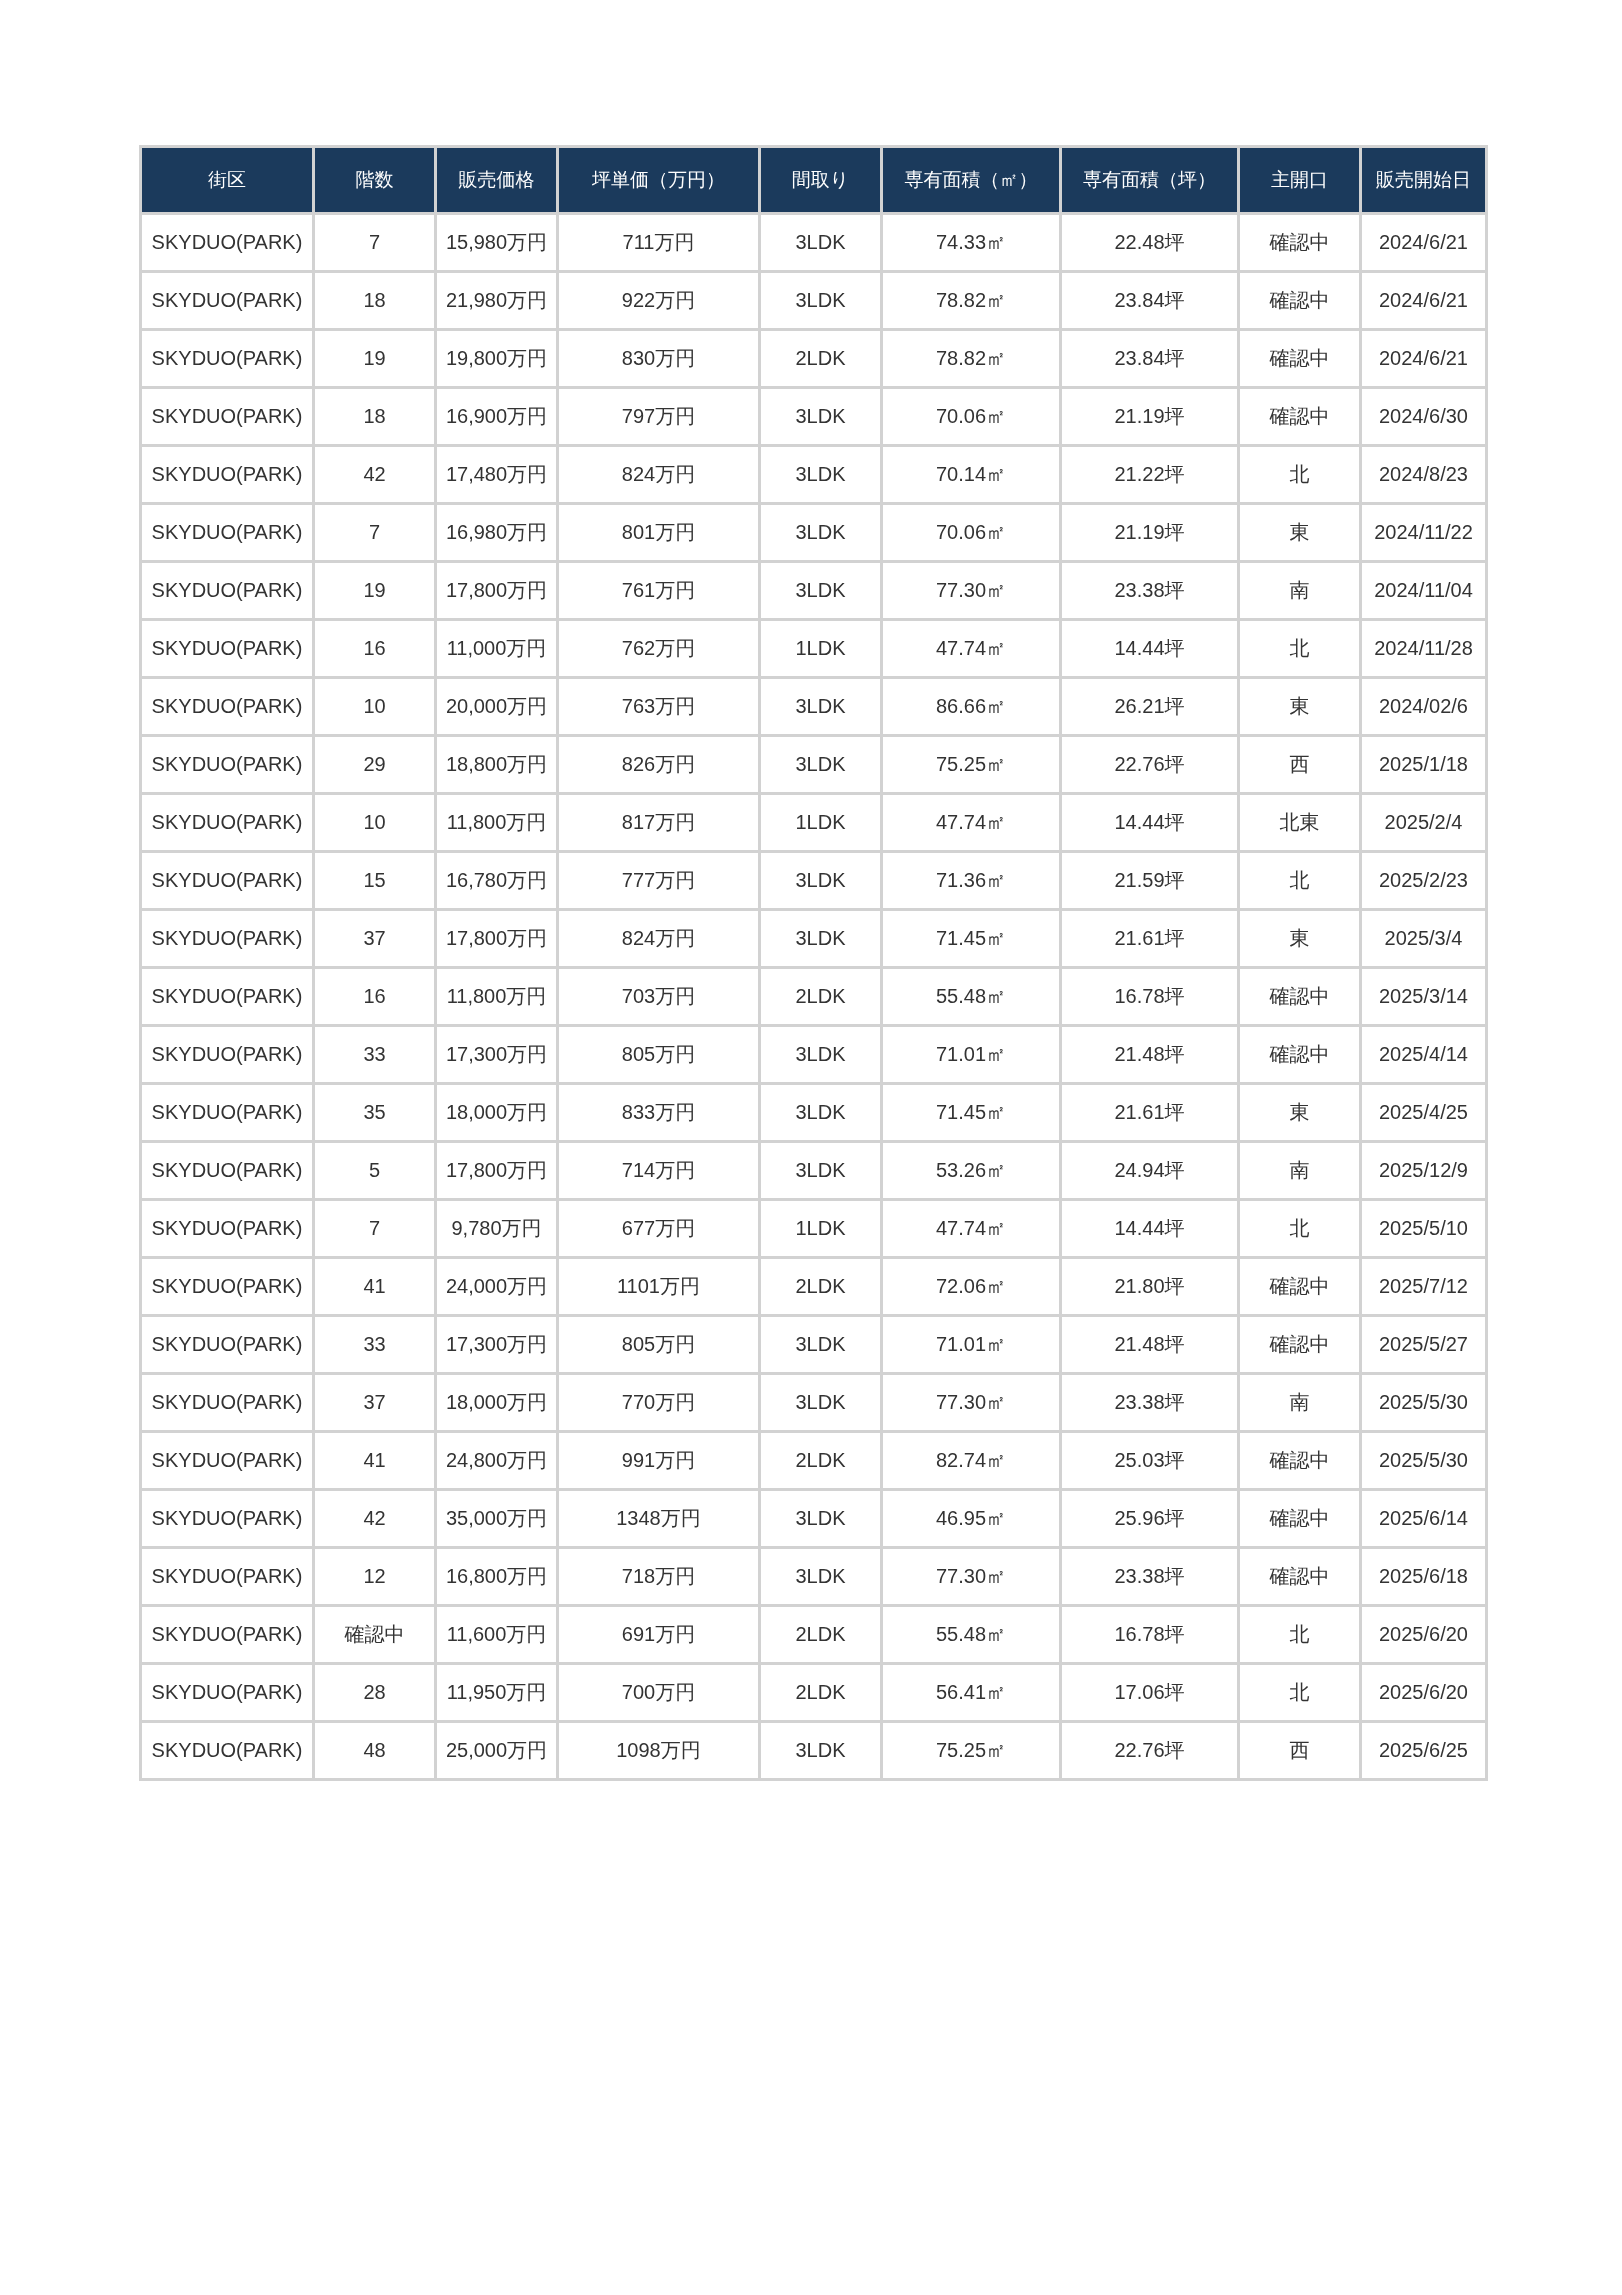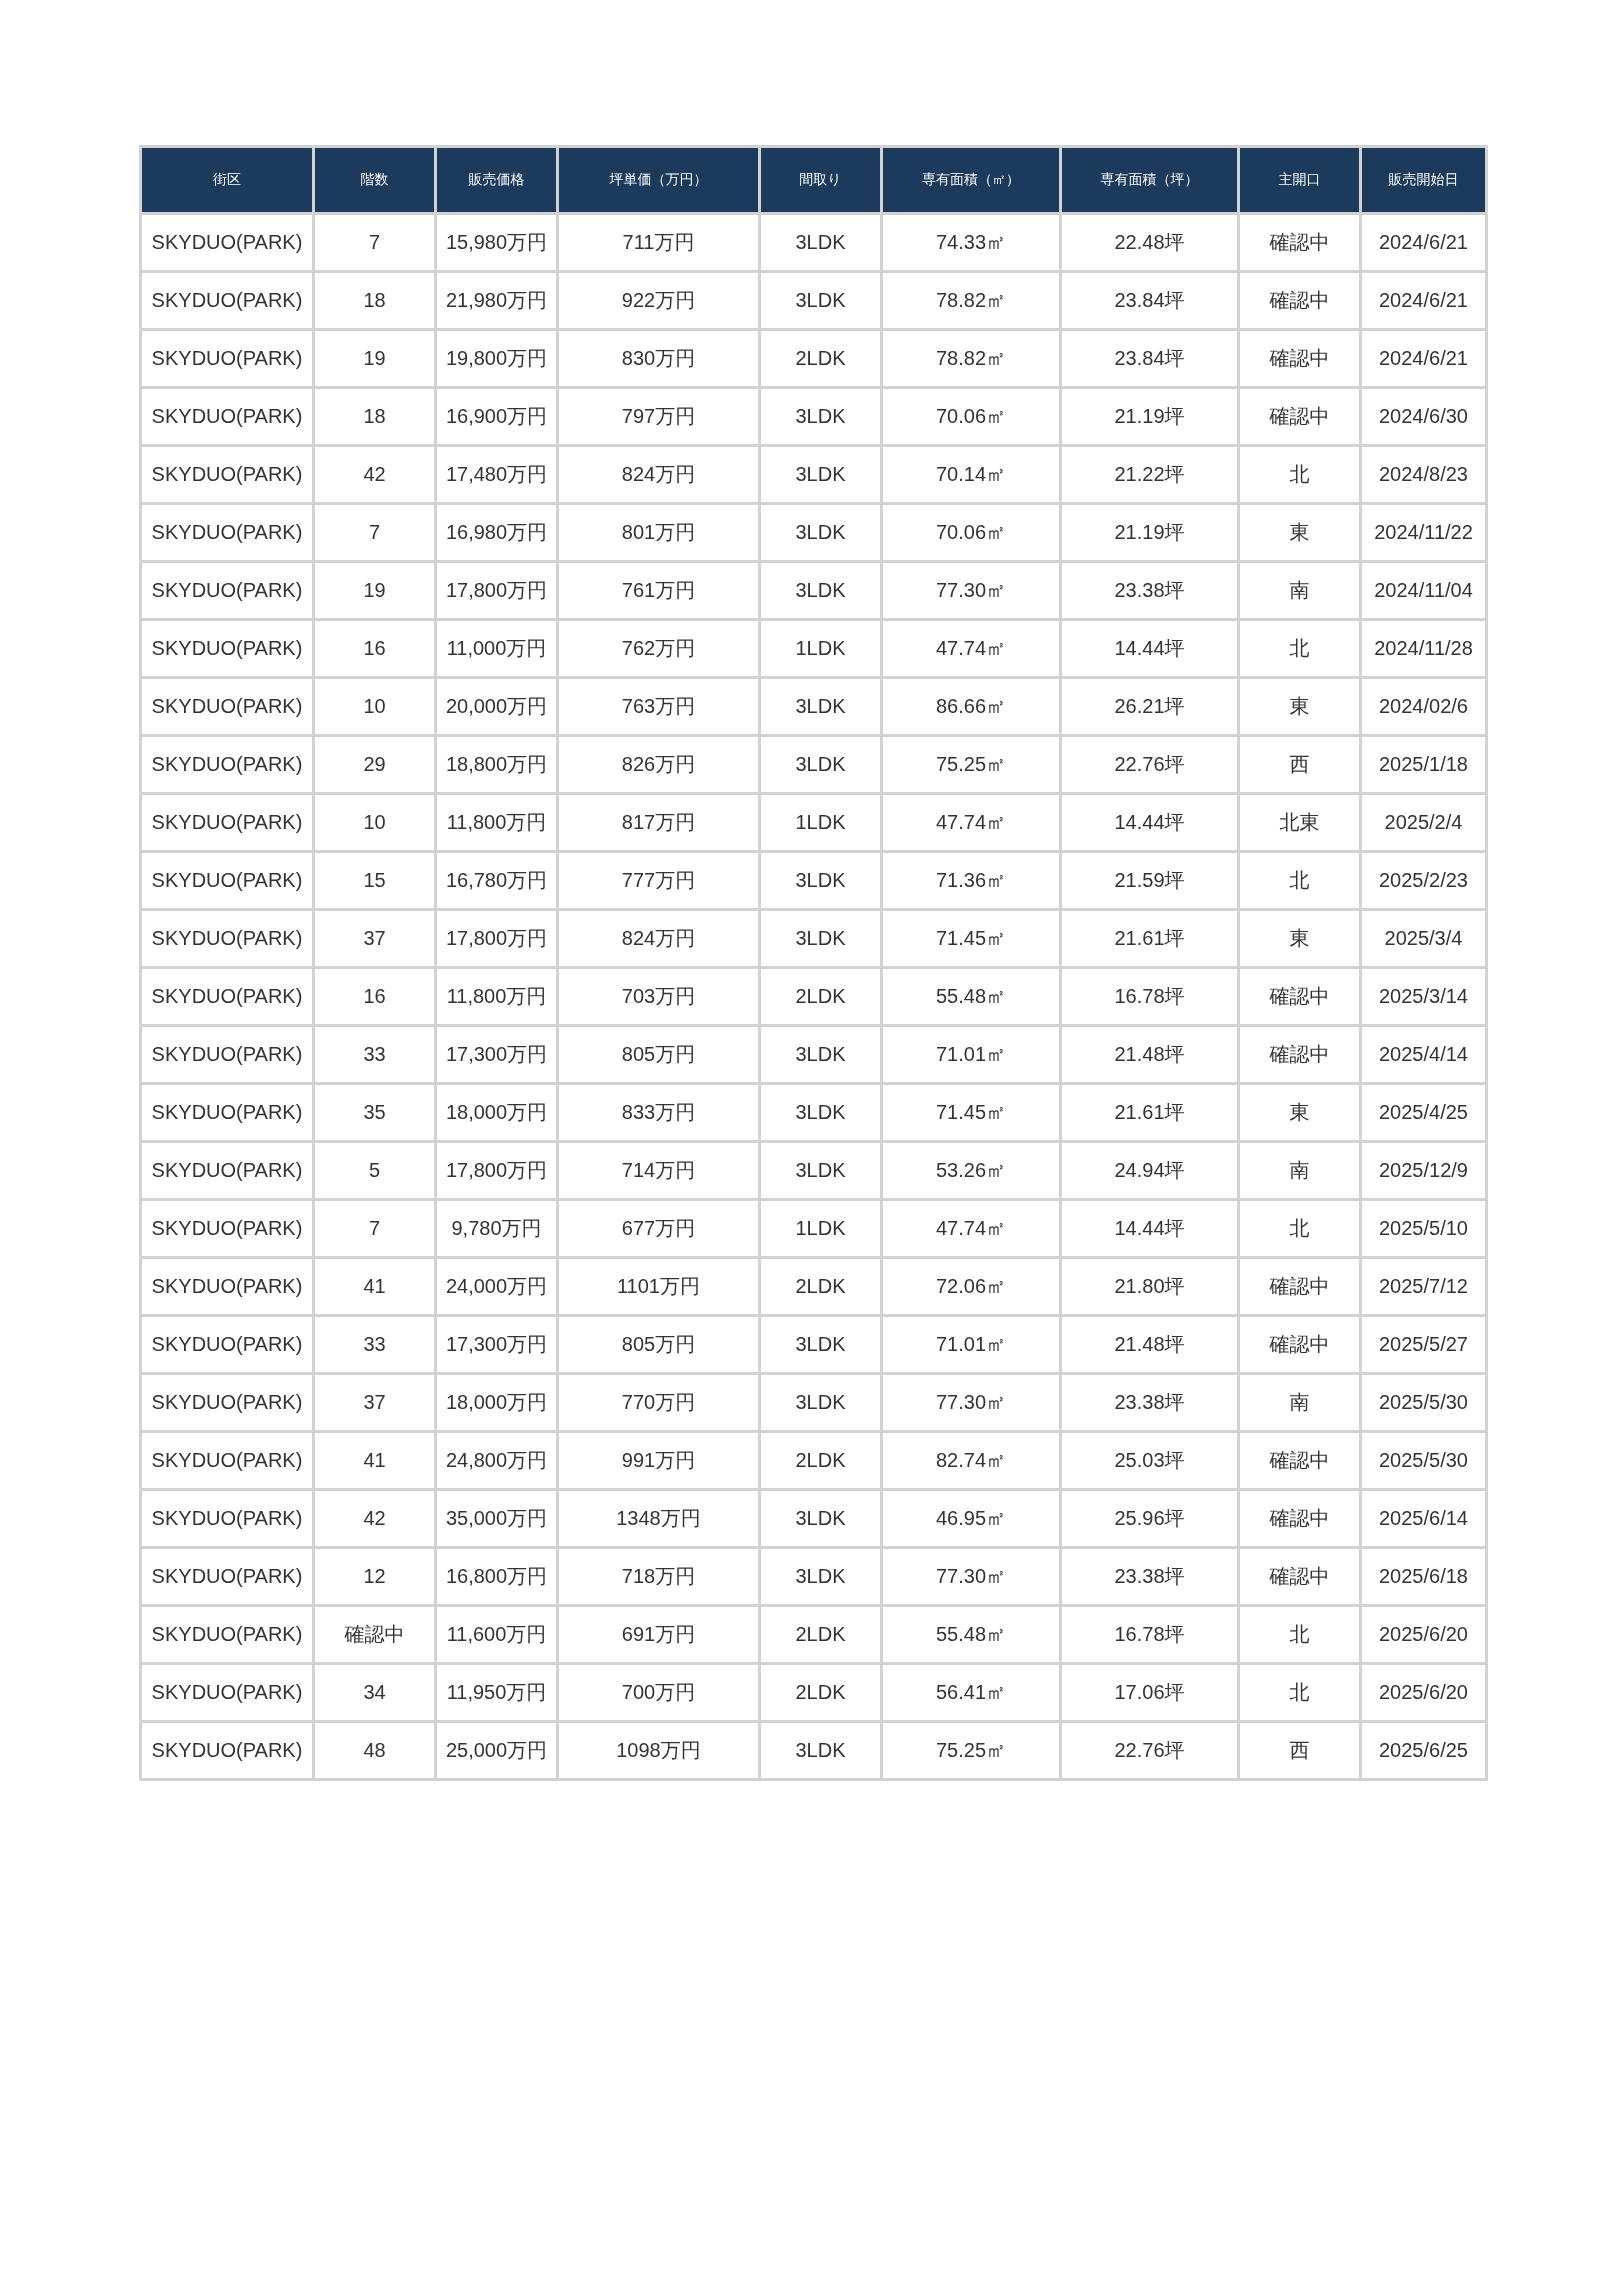--- a/index.html
+++ b/index.html
@@ -30,21 +30,21 @@
     text-align: center;
     vertical-align: middle;
     overflow: hidden;
     white-space: nowrap;
     padding: 0 2.6px;
     box-sizing: border-box;
   }
   table.listings th {
     background: var(--header-bg, #1b3a5c);
     color: var(--header-text, #ffffff);
-    font-size: 14px;
+    font-size: 19px;
     font-weight: 400;
     height: 67px;
   }
   table.listings td {
     color: var(--cell-text, #333333);
     font-size: 20px;
     font-weight: 400;
     height: 58px;
   }
 </style>
@@ -348,21 +348,21 @@
           <td>11,600万円</td>
           <td>691万円</td>
           <td>2LDK</td>
           <td>55.48㎡</td>
           <td>16.78坪</td>
           <td>北</td>
           <td>2025/6/20</td>
         </tr>
         <tr>
           <td>SKYDUO(PARK)</td>
-          <td>34</td>
+          <td>28</td>
           <td>11,950万円</td>
           <td>700万円</td>
           <td>2LDK</td>
           <td>56.41㎡</td>
           <td>17.06坪</td>
           <td>北</td>
           <td>2025/6/20</td>
         </tr>
         <tr>
           <td>SKYDUO(PARK)</td>

